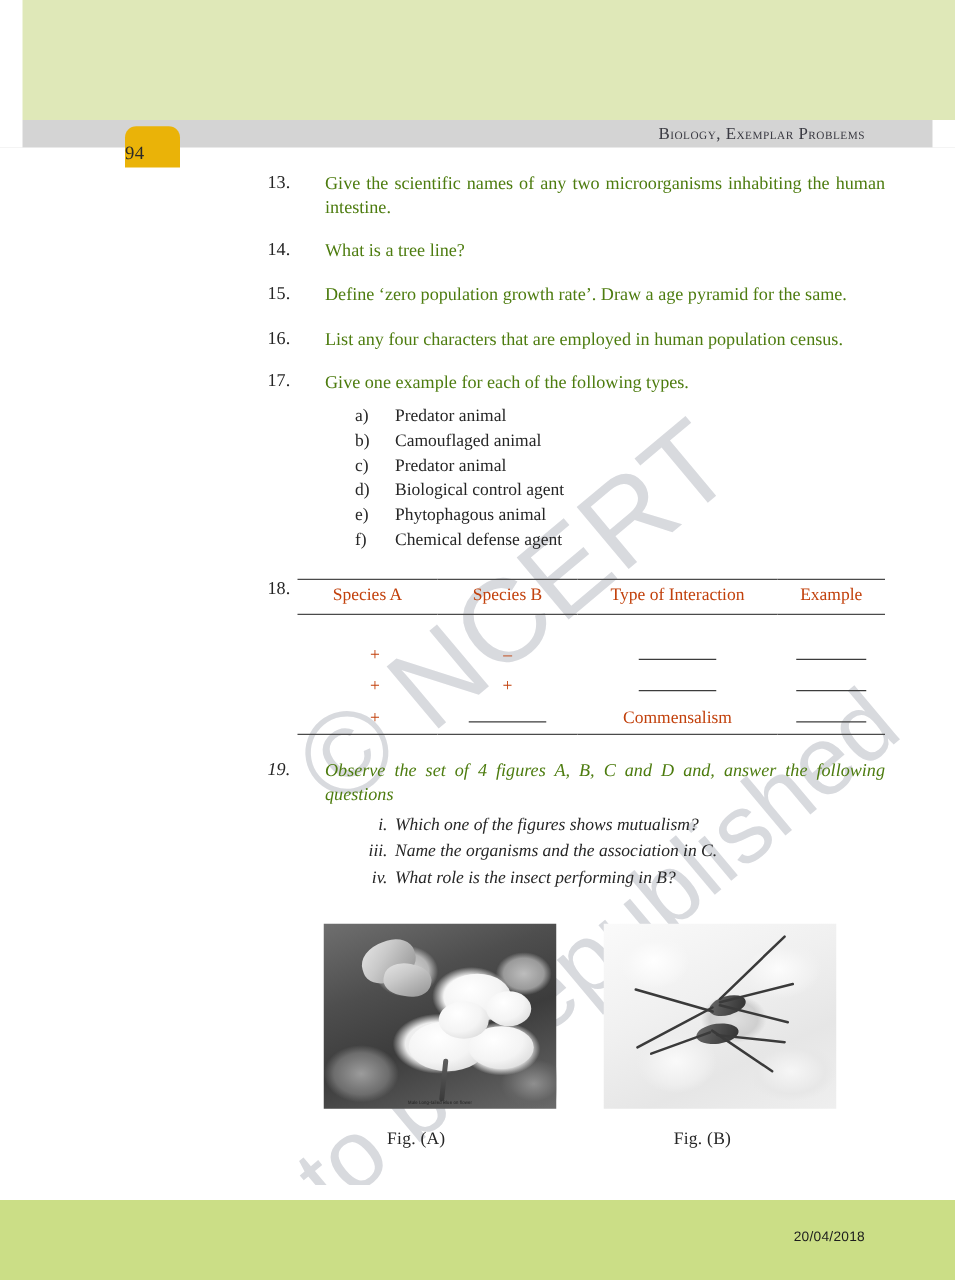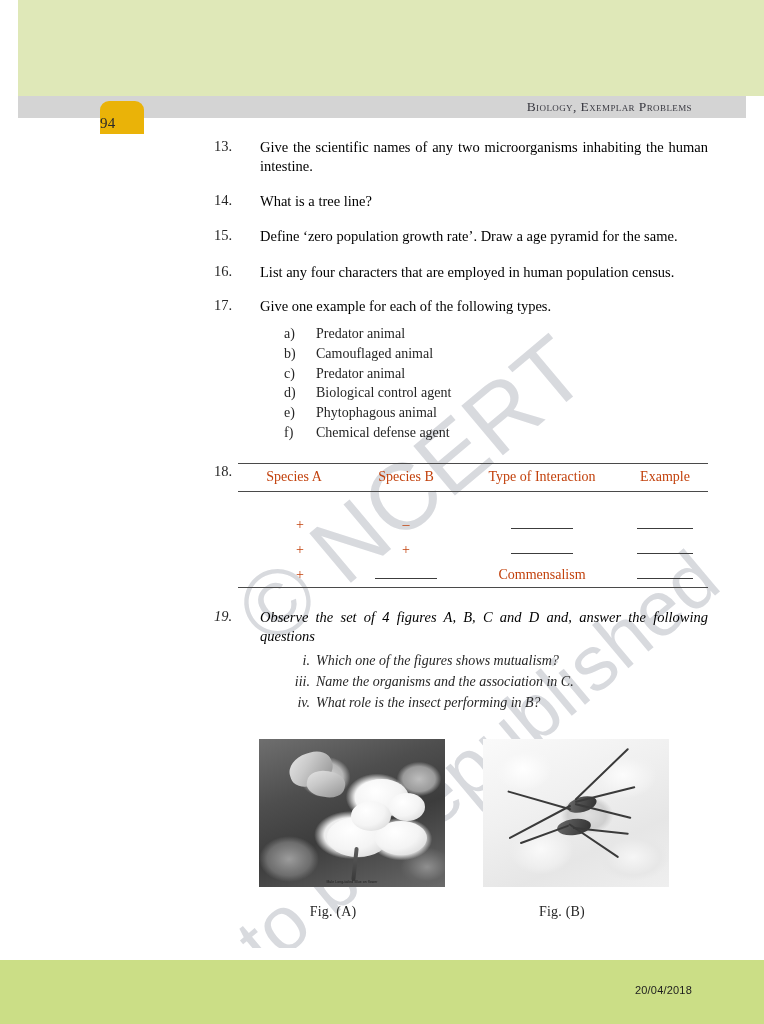--- a/index.html
+++ b/index.html
@@ -145,21 +145,21 @@
     position: absolute;
     left: 198px; top: 0;
     width: 46px;
     font-size: 14.5px;
     color: #262626;
   }
   .q-text {
     margin-left: 46px;
     font-size: 14.5px;
     line-height: 1.32;
-    color: #000000;
+    color: #4d7c0f;
     text-align: justify;
     text-justify: inter-word;
   }
   .q-text.nojustify { text-align: left; font-family: Liberation Serif, serif; }
 
   
   .sublist {
     margin-top: 8px;
     margin-left: 46px;
     padding-left: 56px;

